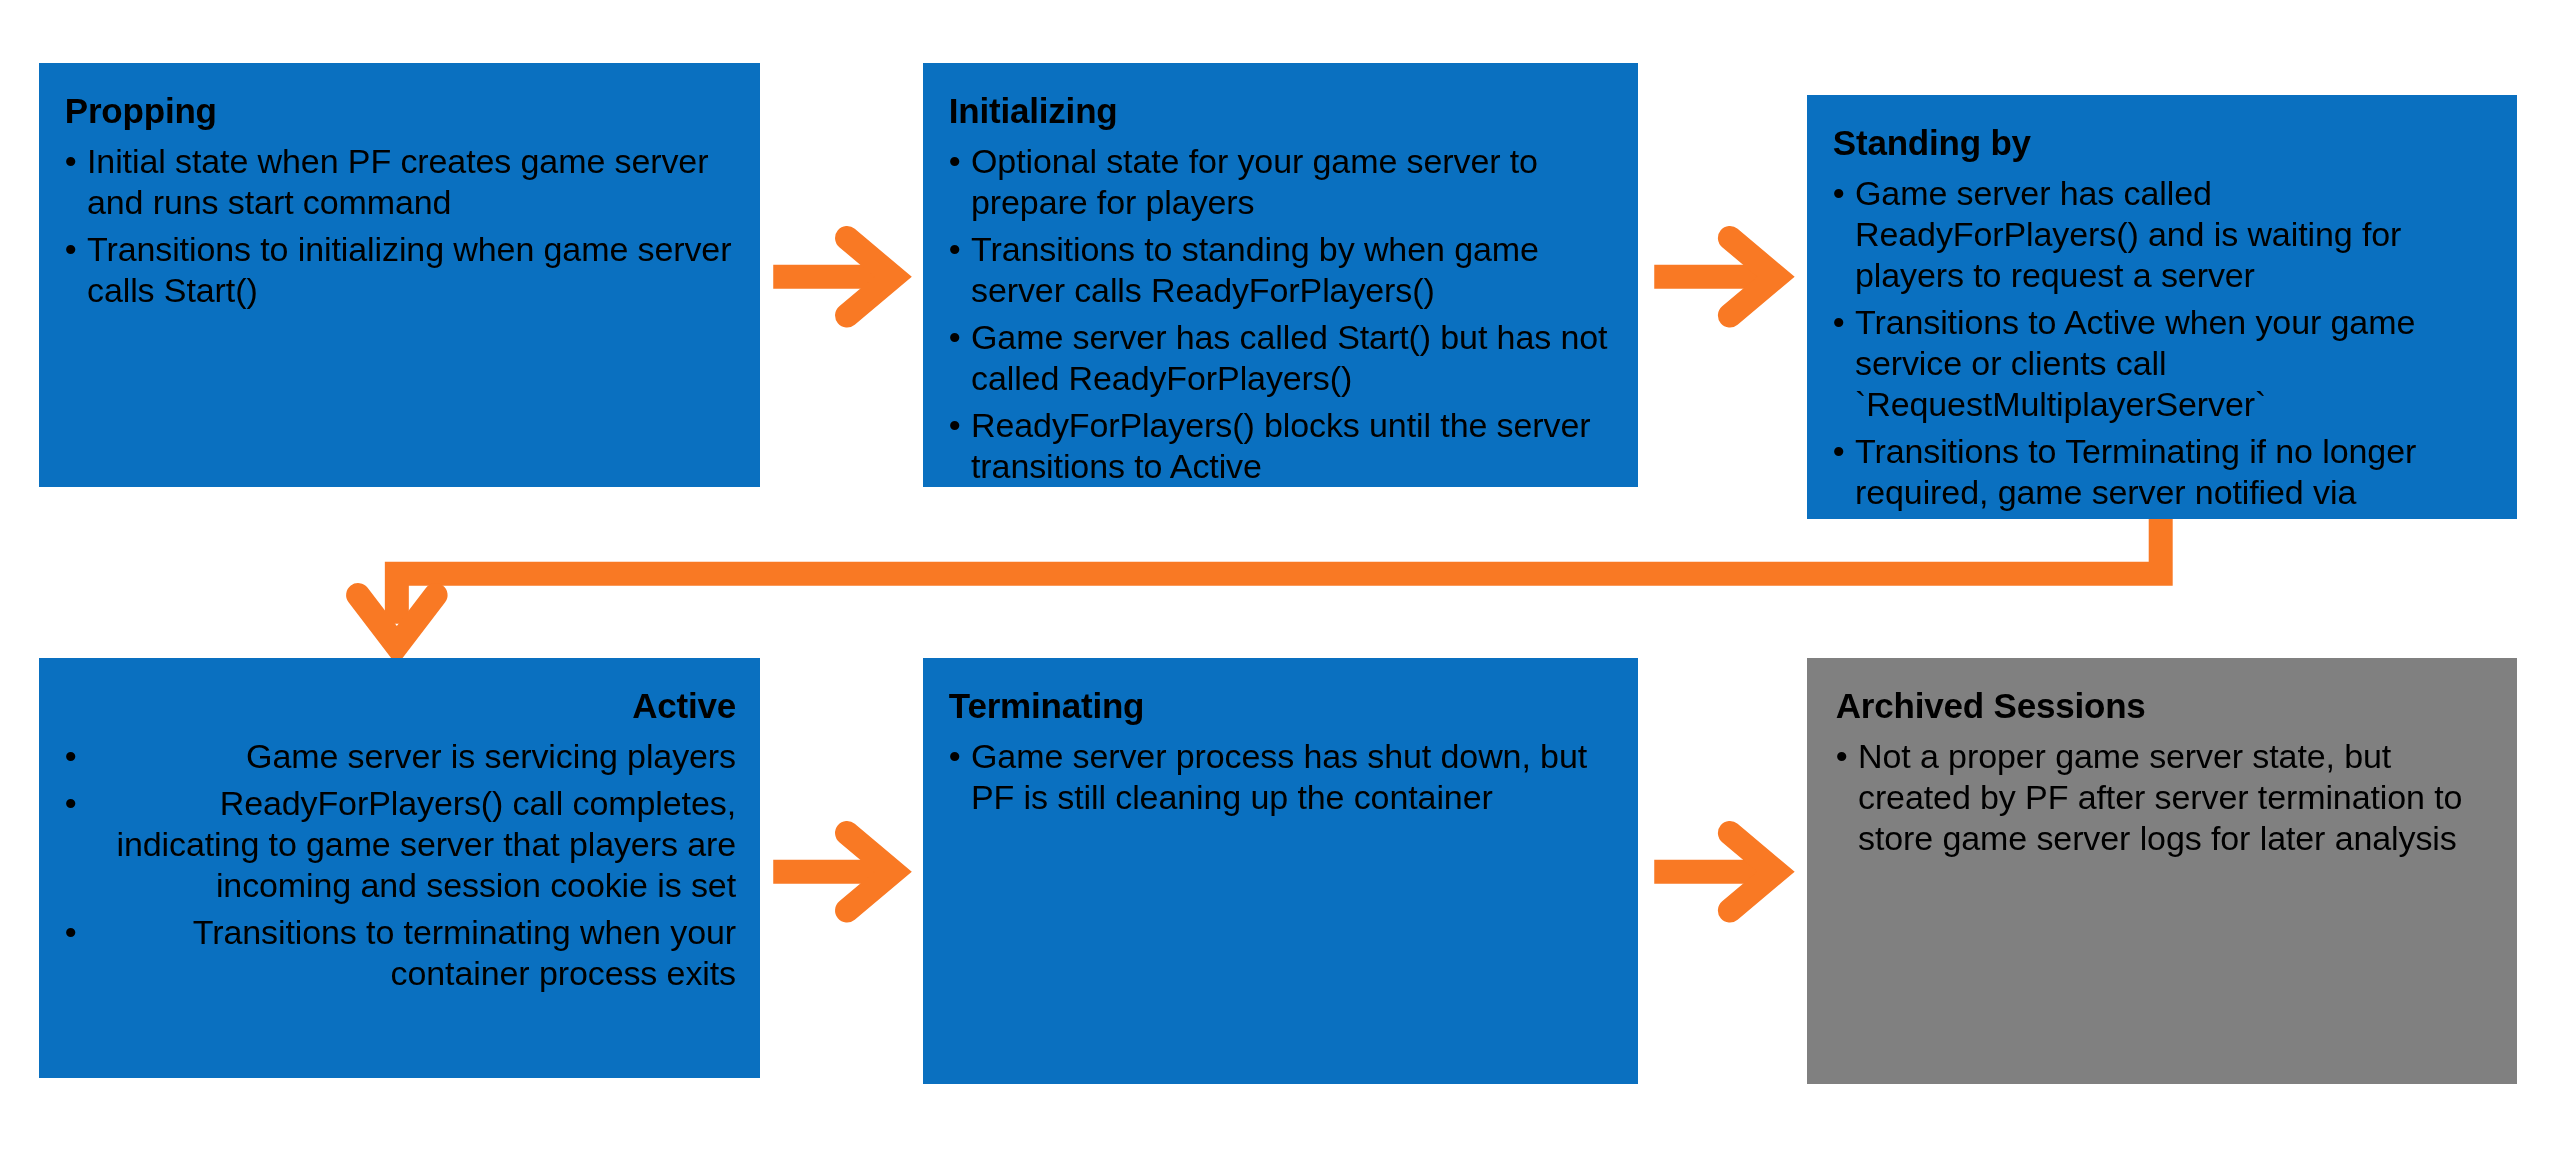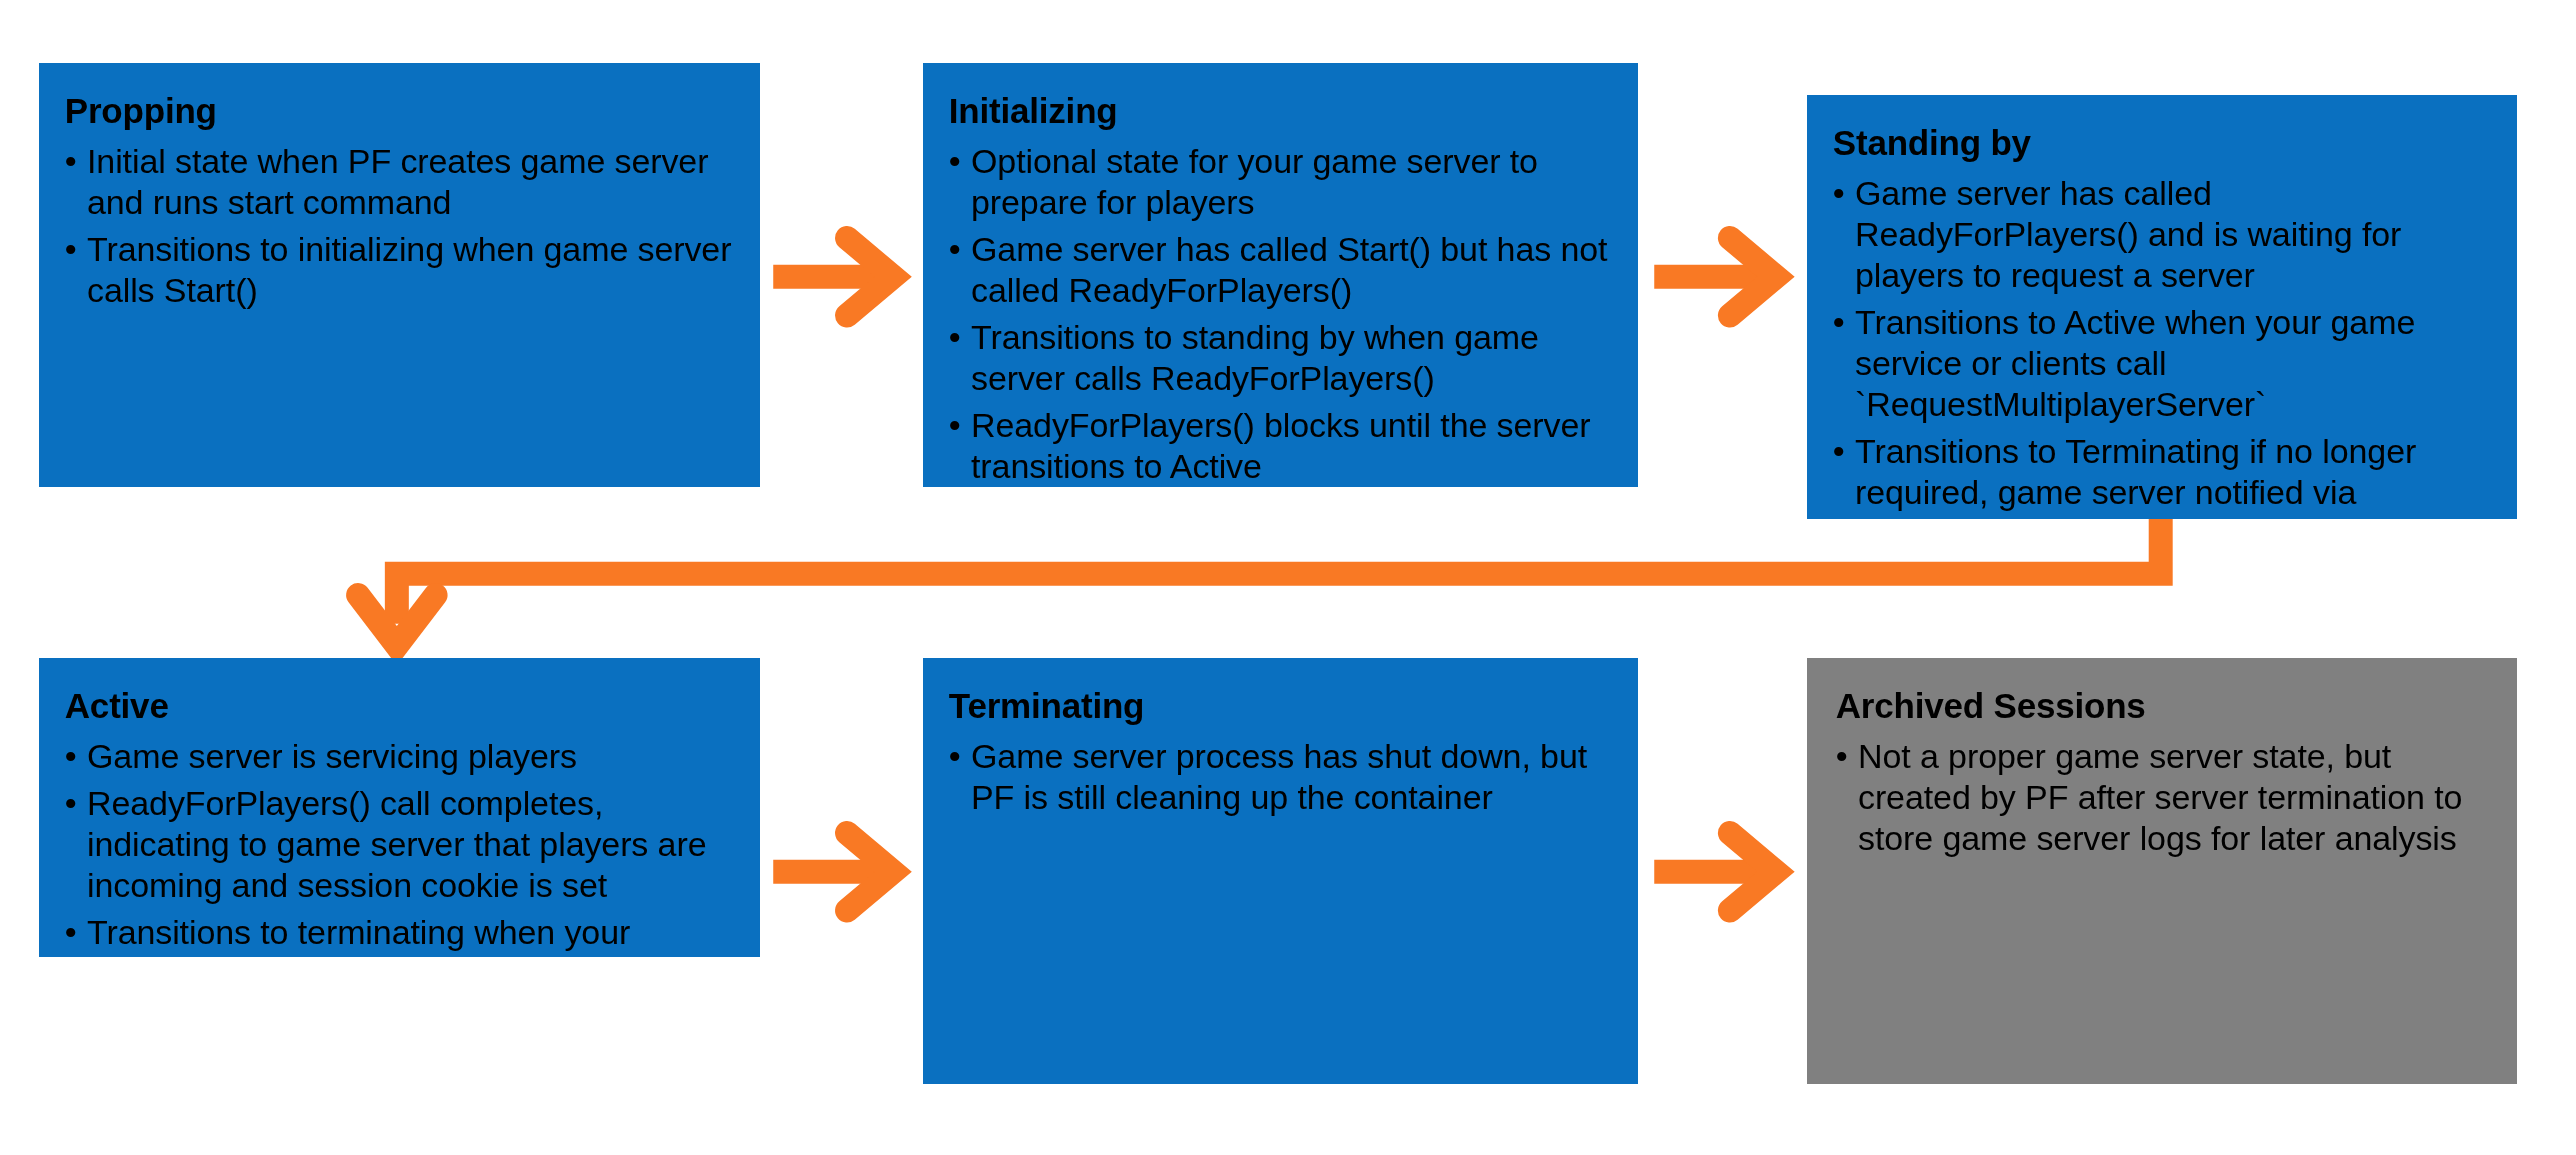--- a/index.html
+++ b/index.html
@@ -95,36 +95,36 @@
     <ul class="bullets">
       <li>Initial state when PF creates game server and runs start command</li>
       <li>Transitions to initializing when game server calls Start()</li>
     </ul>
   </div>
 
   <div class="node blue" style="left:923px;top:63px;width:715px;height:424px;">
     <div class="node-title">Initializing</div>
     <ul class="bullets">
       <li>Optional state for your game server to prepare for players</li>
+      <li>Transitions to standing by when game server calls ReadyForPlayers()</li>
       <li>Game server has called Start() but has not called ReadyForPlayers()</li>
-      <li>Transitions to standing by when game server calls ReadyForPlayers()</li>
       <li>ReadyForPlayers() blocks until the server transitions to Active</li>
     </ul>
   </div>
 
   <div class="node blue" style="left:1807px;top:63px;width:710px;height:424px;margin-top:32px;">
     <div class="node-title">Standing by</div>
     <ul class="bullets">
       <li>Game server has called ReadyForPlayers() and is waiting for players to request a server</li>
       <li>Transitions to Active when your game service or clients call `RequestMultiplayerServer`</li>
       <li>Transitions to Terminating if no longer required, game server notified via Shutdown() callback</li>
     </ul>
   </div>
 
-  <div class="node blue" style="left:39px;top:658px;width:721px;height:299px;">
+  <div class="node blue" style="left:39px;top:658px;width:721px;height:420px;text-align:right;">
     <div class="node-title">Active</div>
     <ul class="bullets">
       <li>Game server is servicing players</li>
       <li>ReadyForPlayers() call completes, indicating to game server that players are incoming and session cookie is set</li>
       <li>Transitions to terminating when your container process exits</li>
     </ul>
   </div>
 
   <div class="node blue" style="left:923px;top:658px;width:715px;height:426px;">
     <div class="node-title">Terminating</div>

